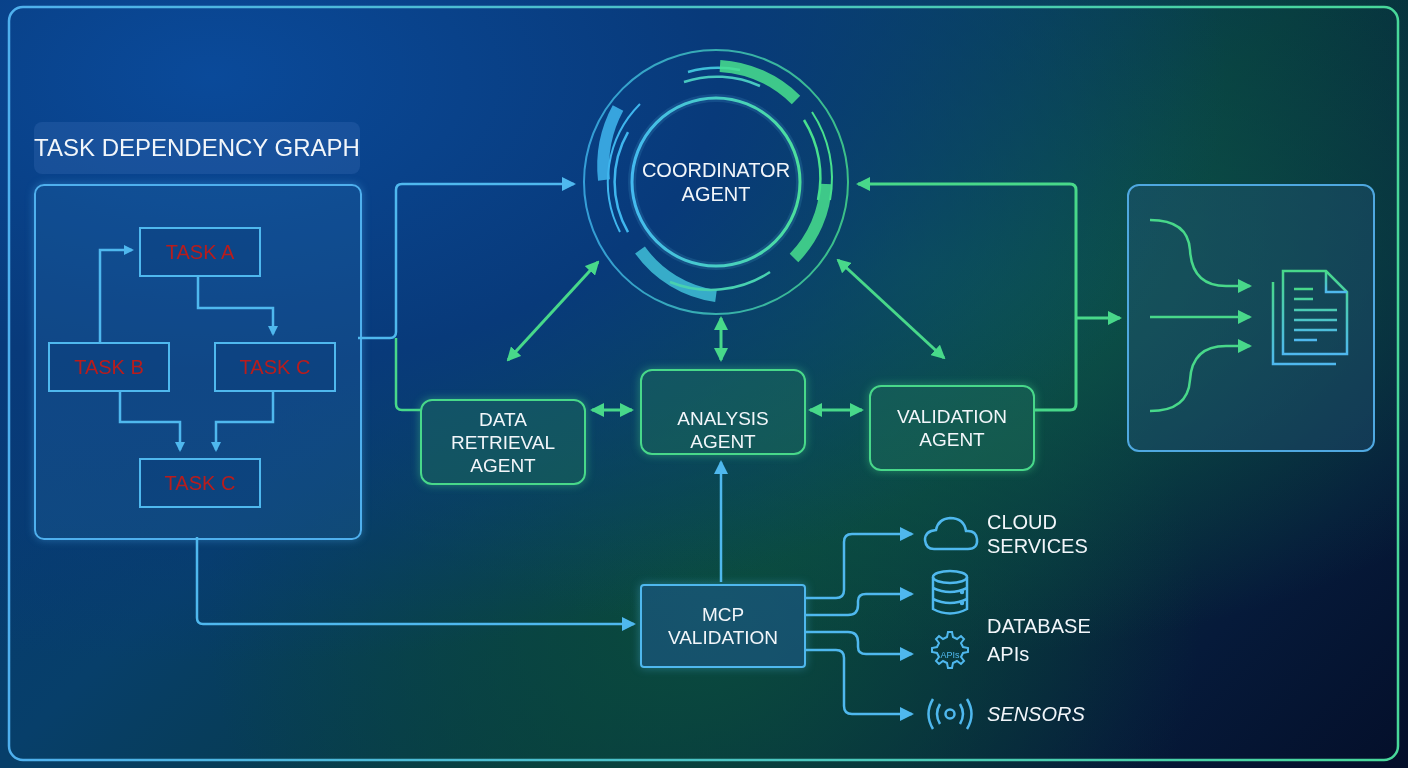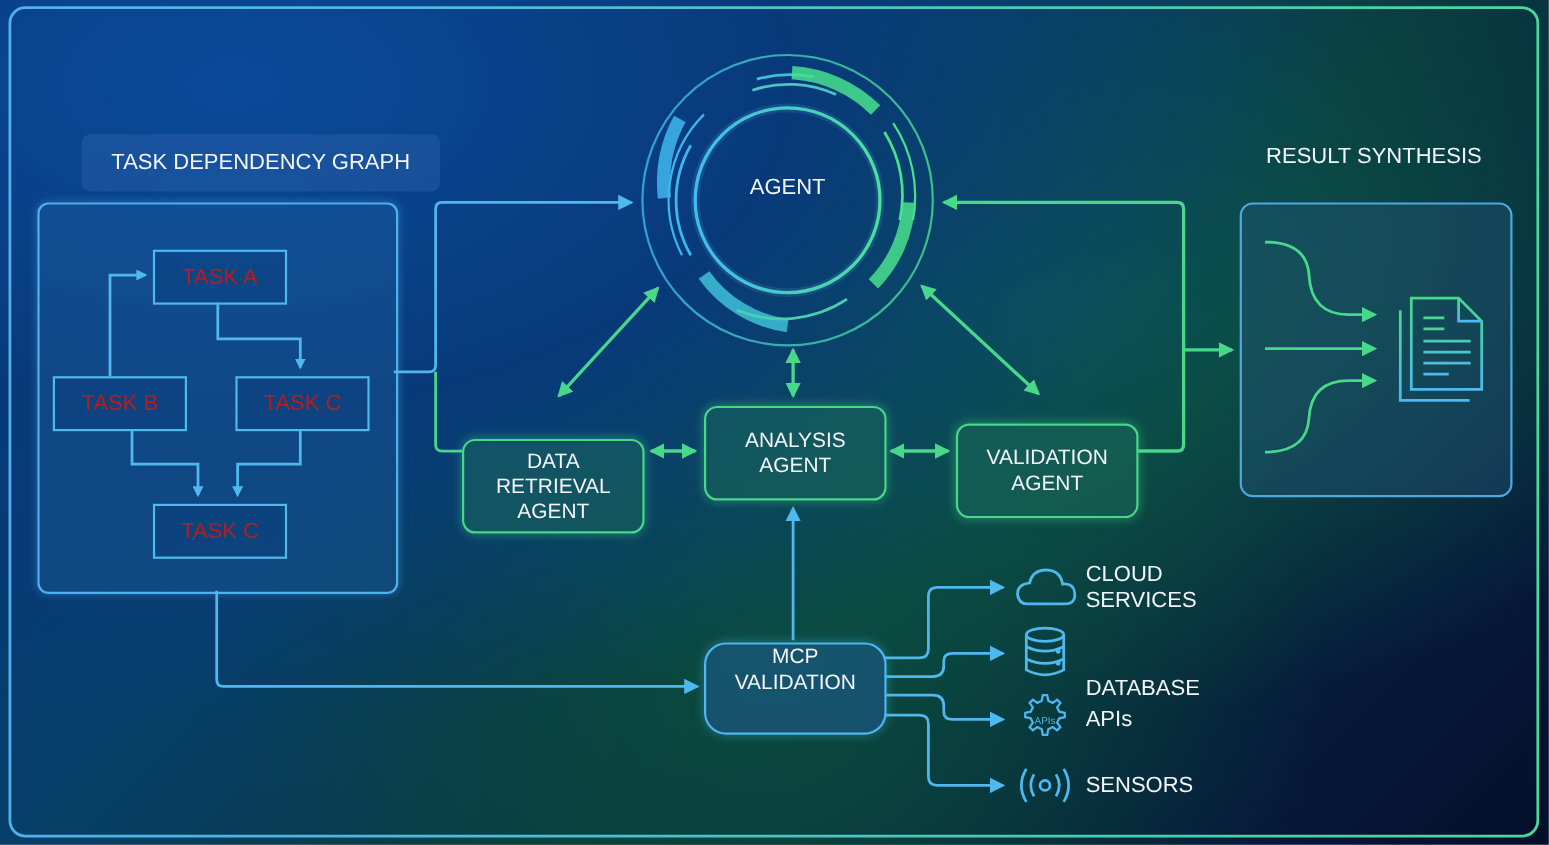--- a/index.html
+++ b/index.html
@@ -9,46 +9,46 @@
     background: radial-gradient(ellipse at 15% 10%, #0a4a9a 0%, #083a7a 30%, transparent 60%),
                 radial-gradient(ellipse at 65% 35%, #0d5a4a 0%, transparent 55%),
                 radial-gradient(ellipse at 50% 80%, #0a4a3e 0%, transparent 50%),
                 linear-gradient(135deg, #06357a 0%, #073f6a 35%, #07393f 60%, #061a3a 85%, #040f2a 100%);
   }
   .frame-svg { position:absolute; left:0; top:0; }
   .lbl-panel {
     position:absolute; left:34px; top:122px; width:326px; height:52px;
     background:rgba(70,120,190,0.25); border-radius:8px;
     display:flex; align-items:center; justify-content:center;
-    color:#f2f6fa; font-size:20px;margin-left:40px;
+    color:#f2f6fa; font-size:24px;
   }
   .task-panel {
     position:absolute; left:34px; top:184px; width:324px; height:352px;
     border:2px solid #4fb0ee; border-radius:10px;
     background:rgba(40,110,170,0.25);
     box-shadow:0 0 8px rgba(79,176,238,0.4);
   }
   .task {
     position:absolute; border:2px solid #4fb8ee; background:rgba(10,60,120,0.35);
     color:#b91c1c; font-size:20px; display:flex; align-items:center; justify-content:center;
   }
   .agent {
     position:absolute; border:2.5px solid #48d88a; border-radius:12px;
     background:rgba(30,110,90,0.45);
     box-shadow:0 0 10px rgba(72,216,138,0.45);
     color:#f2f6fa; font-size:19px; line-height:23px;
     display:flex; flex-direction:column; align-items:center; justify-content:center;
   }
   .mcp {
     position:absolute; left:640px; top:584px; width:162px; height:80px;
-    border:2.5px solid #4fb8ee; border-radius:20px;
+    border:2.5px solid #4fb8ee; border-radius:4px;
     background:rgba(30,90,140,0.6);
     box-shadow:0 0 10px rgba(79,184,238,0.4);
     color:#f2f6fa; font-size:19px; line-height:23px;
-    display:flex; flex-direction:column; align-items:center; justify-content:flex-start;
+    display:flex; flex-direction:column; align-items:center; justify-content:center;
   }
   .result-panel {
     position:absolute; left:1127px; top:184px; width:244px; height:264px;
     border:2px solid #4fa8e0; border-radius:12px;
     background:rgba(40,90,130,0.35);
   }
   .res-title { position:absolute; left:1127px; top:130px; width:244px; font-size:20px; line-height:24px; color:#f2f6fa; text-align:center; }
   .coord-label { position:absolute; left:618px; top:158px; width:196px; font-size:20px; line-height:24px; color:#f2f6fa; text-align:center; }
   .res-label { position:absolute; color:#f2f6fa; font-size:20px; line-height:24px; }
 </style>
@@ -171,29 +171,30 @@
 </svg>
 
 <div class="lbl-panel" style="z-index: 2;">TASK DEPENDENCY GRAPH</div>
 <div class="task-panel" style="z-index: 0;"></div>
 <div class="task" style="left: 139px; top: 227px; width: 118px; height: 46px; z-index: 2;">TASK A</div>
 <div class="task" style="left: 48px; top: 342px; width: 118px; height: 46px; z-index: 2;">TASK B</div>
 <div class="task" style="left: 214px; top: 342px; width: 118px; height: 46px; z-index: 2;">TASK C</div>
 <div class="task" style="left: 139px; top: 458px; width: 118px; height: 46px; z-index: 2;">TASK C</div>
 
 <div class="coord-label" style="z-index: 2;">
+  <div>COORDINATOR</div>
   <div>AGENT</div>
 </div>
 
 <div class="agent" style="left: 420px; top: 369px; width: 162px; height: 82px; z-index: 2; margin-top: 30px;">
   <div>DATA</div>
   <div>RETRIEVAL</div>
   <div>AGENT</div>
 </div>
-<div class="agent" style="left: 640px; top: 369px; width: 162px; height: 82px; z-index: 2;">
+<div class="agent" style="left: 640px; top: 369px; width: 162px; height: 82px; z-index: 2; justify-content: flex-end;">
   <div>ANALYSIS</div>
   <div>AGENT</div>
 </div>
 <div class="agent" style="left: 869px; top: 385px; width: 162px; height: 82px; z-index: 2;">
   <div>VALIDATION</div>
   <div>AGENT</div>
 </div>
 
 <div class="mcp" style="z-index: 2;">
   <div>MCP</div>
@@ -203,20 +204,19 @@
 <div class="res-label" style="left: 987px; top: 510px; z-index: 2;">
   <div>CLOUD</div>
   <div>SERVICES</div>
 </div>
 <div class="res-label" style="left: 987px; top: 582px; z-index: 2; margin-top: 32px;">
   <div>DATABASE</div>
 </div>
 <div class="res-label" style="left: 987px; top: 642px; z-index: 2;">
   <div>APIs</div>
 </div>
-<div class="res-label" style="left: 987px; top: 702px; z-index: 2;">
+<div class="res-label" style="left: 987px; top: 702px; z-index: 2; font-style: italic;">
   <div>SENSORS</div>
 </div>
 
 <div class="res-title" style="z-index: 2;">
-  <div>RESULT SYNTHESIS</div>
 </div>
 <div class="result-panel" style="z-index: 0;"></div>
 
 </body></html>

